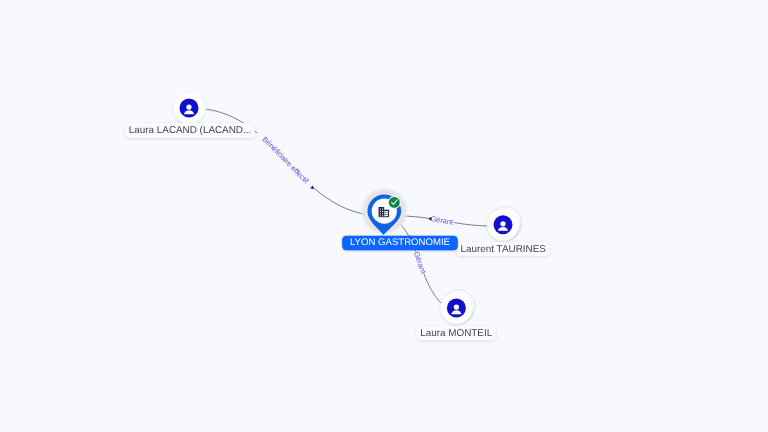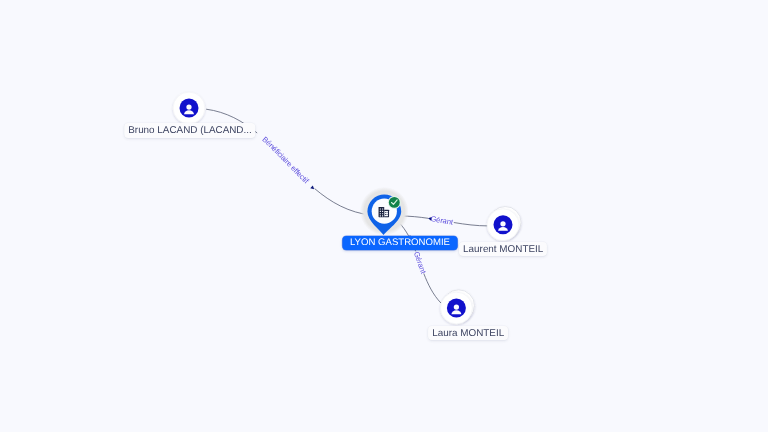--- a/index.html
+++ b/index.html
@@ -111,19 +111,19 @@
         </g>
       </g>
       <defs>
         <filter id="nodeshadow" x="-60%" y="-60%" width="220%" height="220%">
           <feDropShadow dx="0" dy="1" stdDeviation="1.3" flood-color="#2a3356" flood-opacity="0.16"></feDropShadow>
         </filter>
       </defs>
     </svg>
 
   <div id="labels">
-      <div class="node-label" style="left: 190px; top: 122.9px;">Bruno LACAND (LACAND...</div>
-      <div class="node-label" style="left: 503.2px; top: 241.6px;">Laurent MONTEIL</div>
-      <div class="node-label" style="left: 456.2px; top: 325.6px; margin-left: 12px;">Laura MONTEIL</div>
+      <div class="node-label" style="left: 190px; top: 122.9px;">Laura LACAND (LACAND...</div>
+      <div class="node-label" style="left: 503.2px; top: 241.6px;">Laurent TAURINES</div>
+      <div class="node-label" style="left: 456.2px; top: 325.6px;">Laura MONTEIL</div>
       <div class="company-label" style="left: 384px; top: 236px;">LYON GASTRONOMIE</div>
     </div>
 
 </div>
 
 </body></html>

